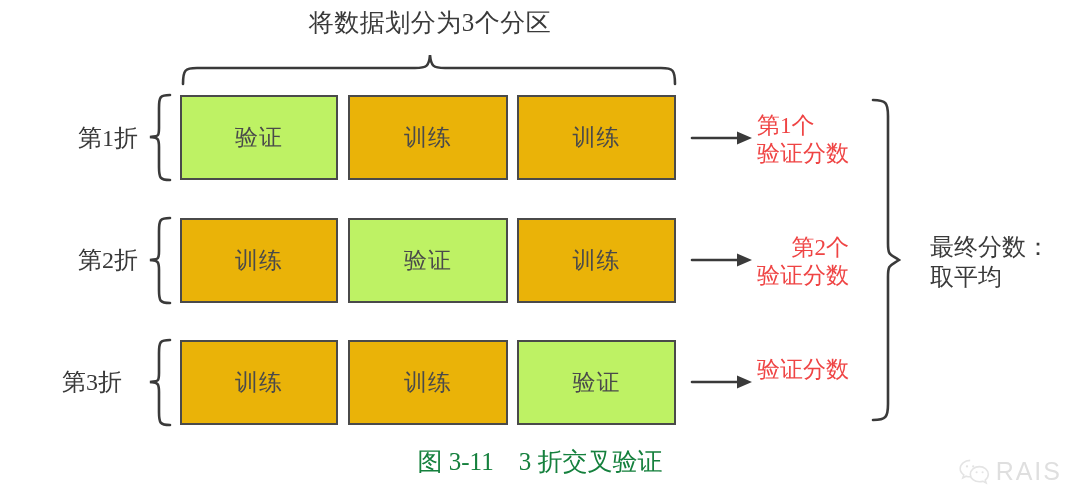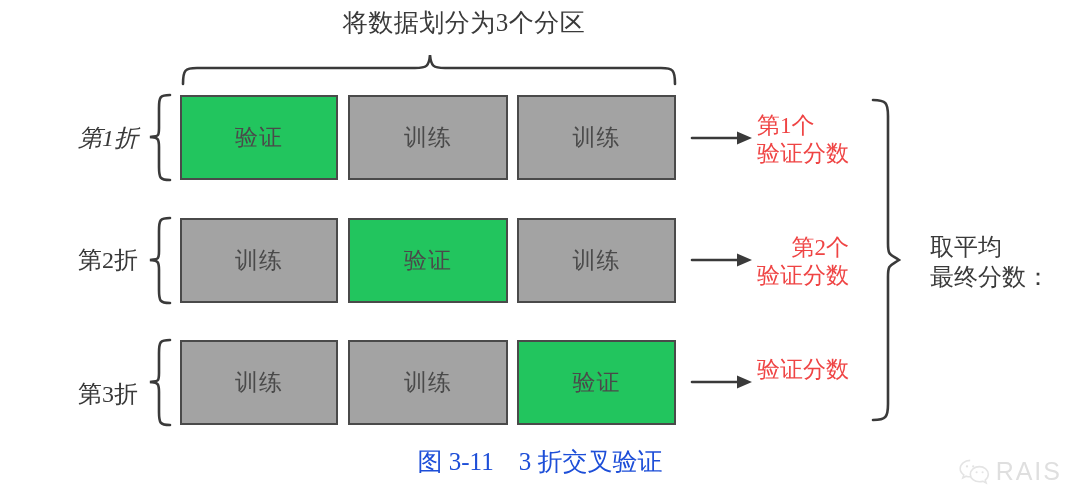--- a/index.html
+++ b/index.html
@@ -24,21 +24,20 @@
   .top-title {
     left: 0;
     top: 8px;
     width: 860px;
     text-align: center;
     font-size: 25px;
     line-height: 1.2;
     letter-spacing: 0.5px;
     color: #3a3a3a;
     white-space: nowrap;
-    margin-left: 34px;
   }
 
   
   #overlay {
     left: 0;
     top: 0;
     width: 1080px;
     height: 502px;
     pointer-events: none;
   }
@@ -56,24 +55,24 @@
   
   .cell {
     box-sizing: border-box;
     border: 2px solid #4a4a4a;
     display: flex;
     align-items: center;
     justify-content: center;
     font-size: 23px;
     color: #4a4a4a;
     letter-spacing: 1px;
-    background: #a3a3a3;
+    background: #eab308;
   }
   .cell.validation {
-    background: #22c55e;
+    background: #bef264;
   }
 
   
   .score-text {
     font-size: 23px;
     line-height: 1.22;
     color: #ef4444;
     white-space: nowrap;
   }
 
@@ -85,21 +84,21 @@
     white-space: nowrap;
   }
 
   
   .caption {
     left: 0;
     top: 445px;
     width: 1080px;
     text-align: center;
     font-size: 25px;
-    color: #1d4ed8;
+    color: #15803d;
     white-space: nowrap;
   }
 
   
   .watermark {
     right: 18px;
     bottom: 16px;
     display: flex;
     align-items: center;
     gap: 4px;
@@ -175,21 +174,21 @@
         M873,100
         C886,100 888,103 888,116
         L888,243
         C888,256 890,254 899,260
         C890,266 888,264 888,277
         L888,404
         C888,417 886,420 873,420"></path>
     </g>
   </svg>
 
-  <div class="abs fold-label" style="left:28px; top:126px;font-style:italic;">第1折</div>
+  <div class="abs fold-label" style="left:28px; top:126px;">第1折</div>
 
   <div class="abs cell validation" style="left:180px; top:95px; width:158px; height:85px;">验证</div>
   <div class="abs cell" style="left:348px; top:95px; width:160px; height:85px;">训练</div>
   <div class="abs cell" style="left:517px; top:95px; width:159px; height:85px;">训练</div>
 
   <div class="abs score-text" style="left:757px; top:112px;">
     <div>第1个</div>
     <div>验证分数</div>
   </div>
 
@@ -197,33 +196,33 @@
 
   <div class="abs cell" style="left:180px; top:218px; width:158px; height:85px;">训练</div>
   <div class="abs cell validation" style="left:348px; top:218px; width:160px; height:85px;">验证</div>
   <div class="abs cell" style="left:517px; top:218px; width:159px; height:85px;">训练</div>
 
   <div class="abs score-text" style="left:757px; top:234px;text-align:right;">
     <div>第2个</div>
     <div>验证分数</div>
   </div>
 
-  <div class="abs fold-label" style="left:28px; top:370px;margin-top:12px;">第3折</div>
+  <div class="abs fold-label" style="left:12px; top:370px;">第3折</div>
 
   <div class="abs cell" style="left:180px; top:340px; width:158px; height:85px;">训练</div>
   <div class="abs cell" style="left:348px; top:340px; width:160px; height:85px;">训练</div>
   <div class="abs cell validation" style="left:517px; top:340px; width:159px; height:85px;">验证</div>
 
   <div class="abs score-text" style="left:757px; top:356px;">
     <div>验证分数</div>
   </div>
 
   <div class="abs final-text" style="left:930px; top:232px;">
+    <div>最终分数：</div>
     <div>取平均</div>
-    <div>最终分数：</div>
   </div>
 
   <div class="abs caption">图 3-11　3 折交叉验证</div>
 
   <div class="abs watermark">
     <svg width="34" height="28" viewBox="0 0 34 28">
       <g fill="none" stroke="#c4c4c4" stroke-width="1.6">
         <path d="M12.2,2.4C6.6,2.4,2.2,6.1,2.2,10.6c0,2.5,1.4,4.8,3.6,6.3l-1,3l3.3-1.7c1.2,0.4,2.6,0.6,4.1,0.6
                  c0.3,0,0.6,0,0.9,0"></path>
         <path d="M21.5,8.6c-5.1,0-9.2,3.4-9.2,7.6c0,4.2,4.1,7.6,9.2,7.6c1.2,0,2.4-0.2,3.5-0.5l3.1,1.6l-0.9-2.8

